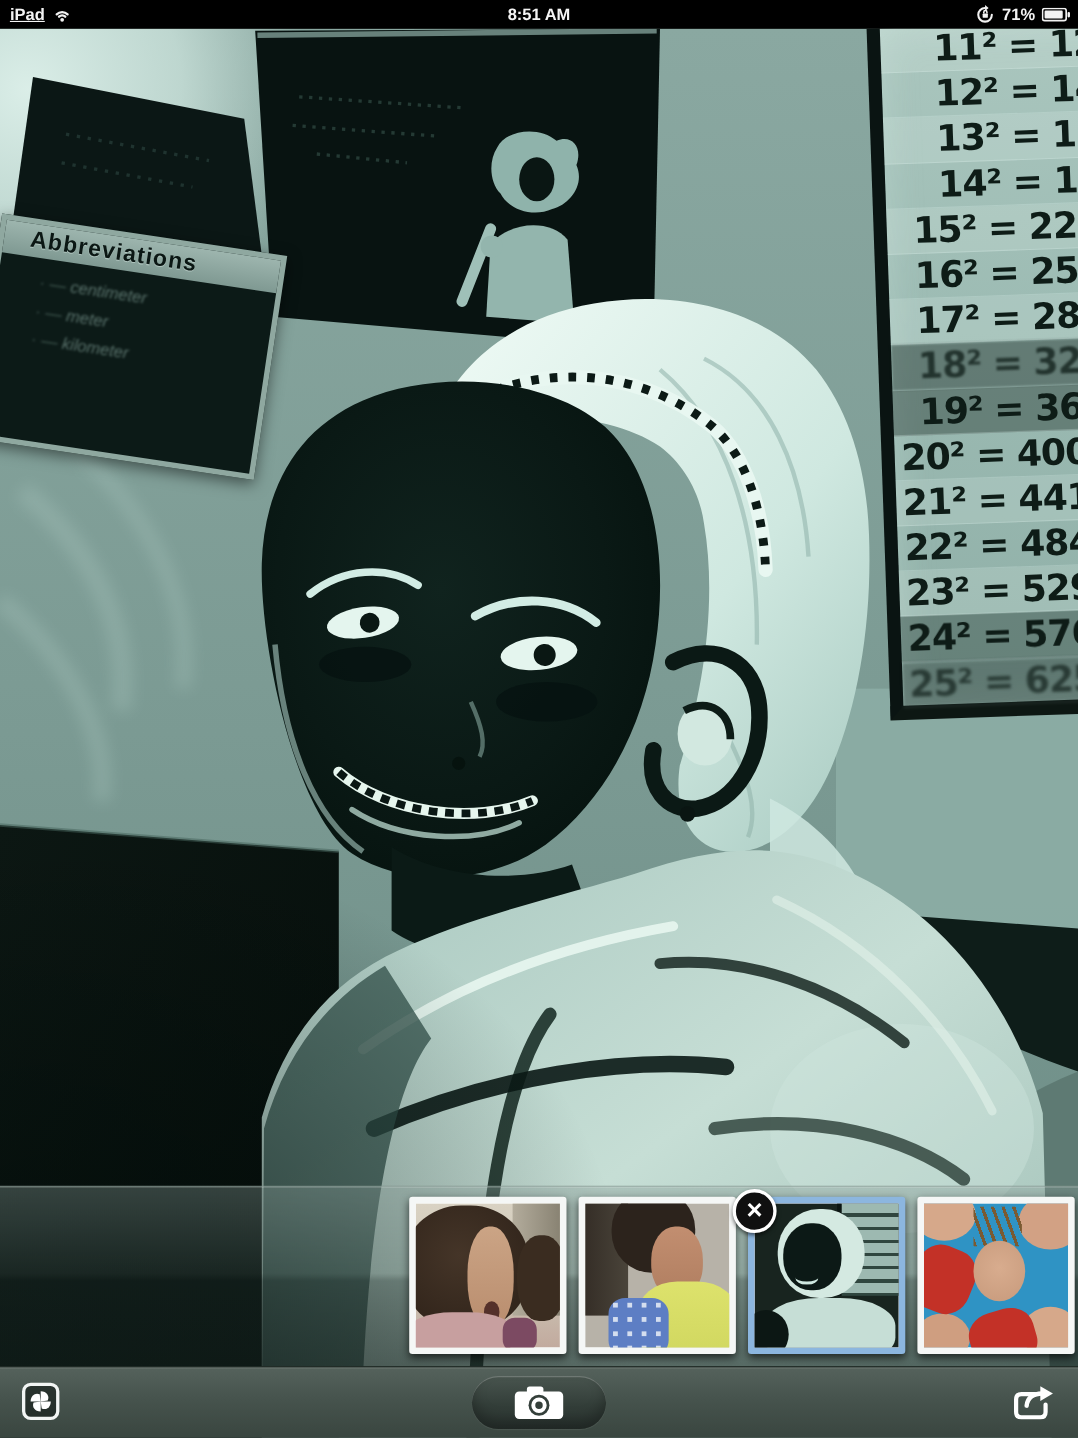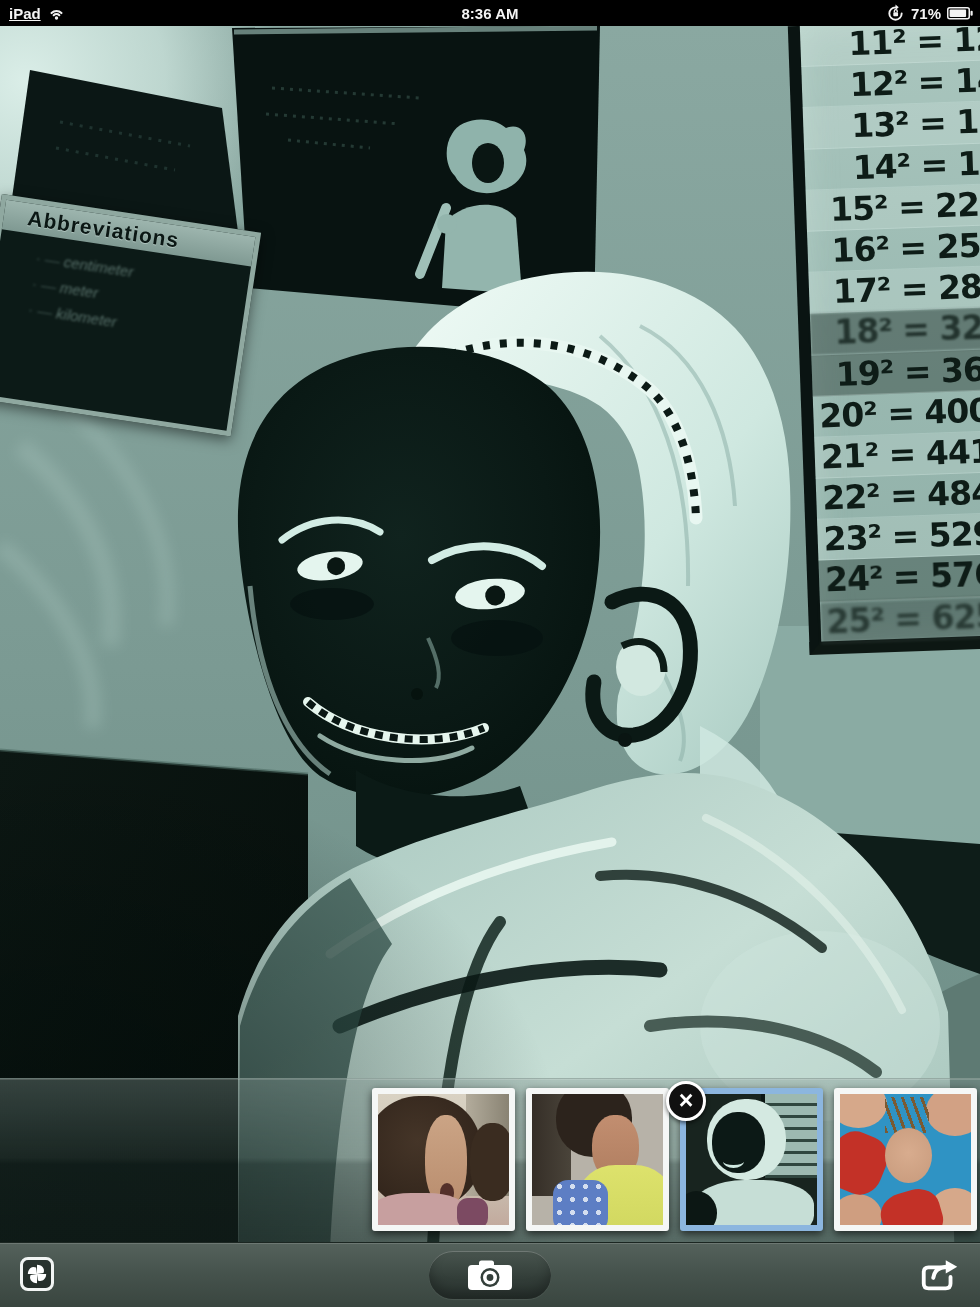--- a/index.html
+++ b/index.html
@@ -132,21 +132,21 @@
 
   <div class="status-bar">
     <div class="sb-left">
       <span>iPad</span>
       <svg class="sb-icon" width="17" height="13" viewBox="0 0 16 13">
         <path d="M3.05,6.05 A7,7 0 0 1 12.95,6.05" stroke="#f2f2f2" stroke-width="2.1" fill="none" stroke-linecap="round"></path>
         <path d="M5.17,8.17 A4,4 0 0 1 10.83,8.17" stroke="#f2f2f2" stroke-width="2.1" fill="none" stroke-linecap="round"></path>
         <circle cx="8" cy="11" r="1.7" fill="#f2f2f2"></circle>
       </svg>
     </div>
-    <div class="sb-time">8:36 AM</div>
+    <div class="sb-time">8:51 AM</div>
     <div class="sb-right">
       <svg class="sb-icon" width="19" height="19" viewBox="0 0 20 20">
         <path d="M16.5,10 A6.5,6.5 0 1 1 10,3.5" stroke="#f2f2f2" stroke-width="2" fill="none" stroke-linecap="round"></path>
         <path d="M10,0.6 L10,6.4 L13.4,3.5 Z" fill="#f2f2f2"></path>
         <path d="M8.8,8.6 V7.4 A1.5,1.5 0 0 1 11.8,7.4 V8.6" stroke="#f2f2f2" stroke-width="1.5" fill="none"></path>
         <rect x="7.7" y="8.6" width="5.0" height="4.2" rx="0.8" fill="#f2f2f2"></rect>
       </svg>
       <span>71%</span>
       <svg class="sb-icon" width="26" height="13" viewBox="0 0 26 13">
         <rect x="0.75" y="0.75" width="21.5" height="11" rx="2" stroke="#f2f2f2" stroke-width="1.5" fill="none"></rect>

